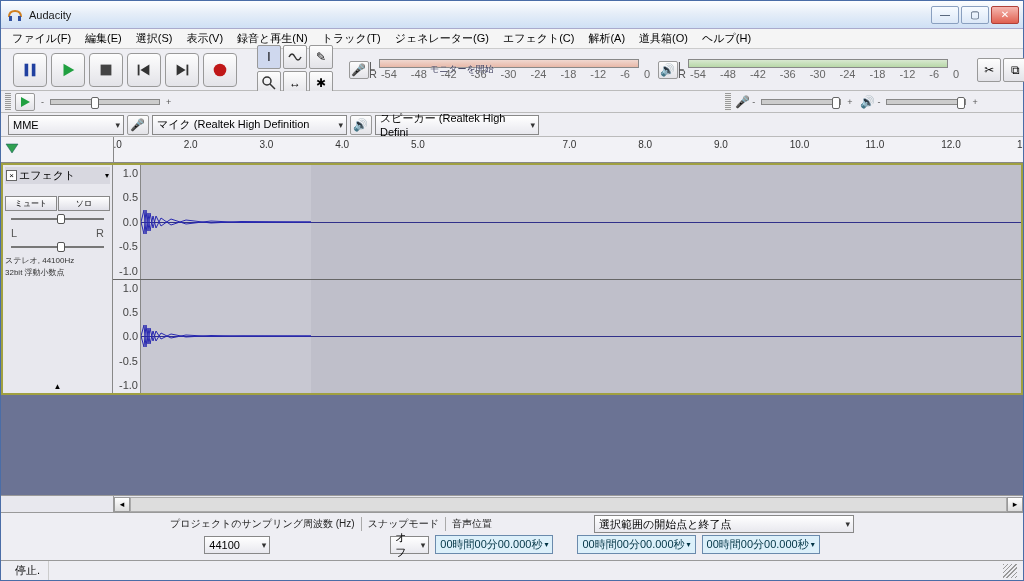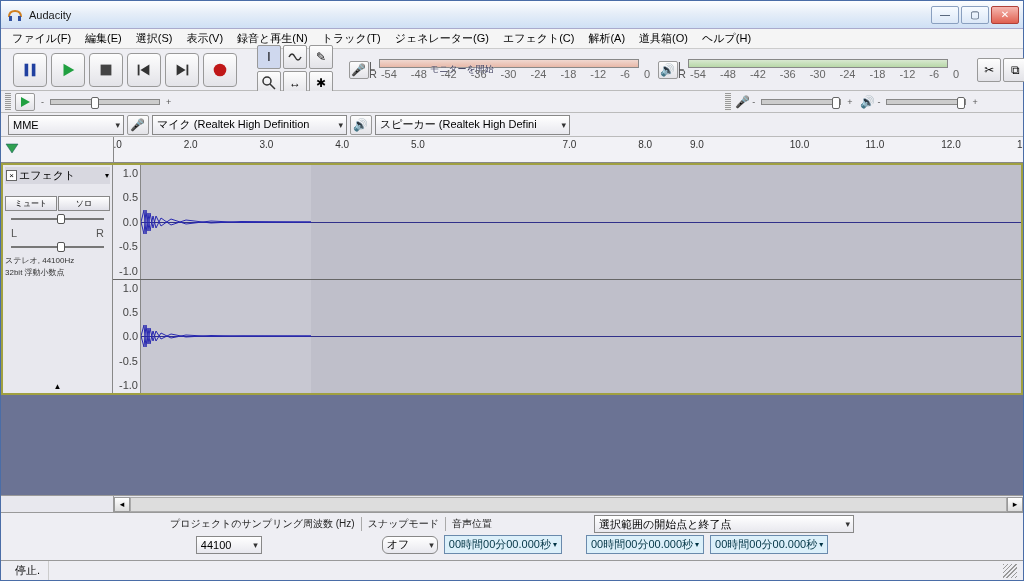--- a/index.html
+++ b/index.html
@@ -267,41 +267,41 @@
   <div class="device-row">
     <div class="grip" style="height:18px;"></div>
     <div class="combo" style="width:116px;">
         <span>MME</span>
       </div>
     <div class="smallbtn" style="width:22px;height:20px;">🎤</div>
     <div class="combo" style="width:195px;">
         <span>マイク (Realtek High Definition</span>
       </div>
     <div class="smallbtn" style="width:22px;height:20px;">🔊</div>
-    <div class="combo" style="width:195px;">
+    <div class="combo" style="width:164px;justify-content:flex-end;">
         <span>スピーカー (Realtek High Defini</span>
       </div>
   </div>
 
   <div class="timeline">
     <div class="left-gutter">
       <svg width="14" height="14" viewBox="0 0 14 14">
           <polygon points="1,1 13,1 7,10" fill="#30a050" stroke="#155" stroke-width="0.5"></polygon>
         </svg>
     </div>
     <div class="timeline-ruler" id="ruler">
         <span class="ticklabel" style="left: -6px;">1.0</span>
         <span class="ticklabel" style="left: 69.75px;">2.0</span>
         <span class="ticklabel" style="left: 145.5px;">3.0</span>
         <span class="ticklabel" style="left: 221.25px;">4.0</span>
         <span class="ticklabel" style="left: 297px;">5.0</span>
         <span class="ticklabel" style="left: 354px; margin-top: 40px;">6.0</span>
         <span class="ticklabel" style="left: 448.5px;">7.0</span>
         <span class="ticklabel" style="left: 524.25px;">8.0</span>
-        <span class="ticklabel" style="left: 576px;">9.0</span>
+        <span class="ticklabel" style="left: 600px;">9.0</span>
         <span class="ticklabel" style="left: 675.75px;">10.0</span>
         <span class="ticklabel" style="left: 751.5px;">11.0</span>
         <span class="ticklabel" style="left: 827.25px;">12.0</span>
         <span class="ticklabel" style="left: 903px;">13.0</span>
       </div>
   </div>
 
   <div class="tracks-area">
     <div class="track" style="height:232px;">
       <div class="track-panel">
@@ -388,21 +388,21 @@
       <span style="width:90px;"></span>
       <div class="combo" style="width:260px;height:18px;">
           <span>選択範囲の開始点と終了点</span>
         </div>
     </div>
     <div class="sel-row">
       <div class="combo smallcombo" style="width:66px;">
           <span>44100</span>
         </div>
       <span style="width:108px;"></span>
-      <div class="combo smallcombo" style="width:56px;border-radius:6px;">
+      <div class="combo smallcombo" style="width:39px;">
           <span>オフ</span>
         </div>
       <div class="timefield">
           <span>00時間00分00.000秒</span>
           <span class="dd">▾</span>
         </div>
       <span style="width:12px;"></span>
       <div class="timefield">
           <span>00時間00分00.000秒</span>
           <span class="dd">▾</span>

